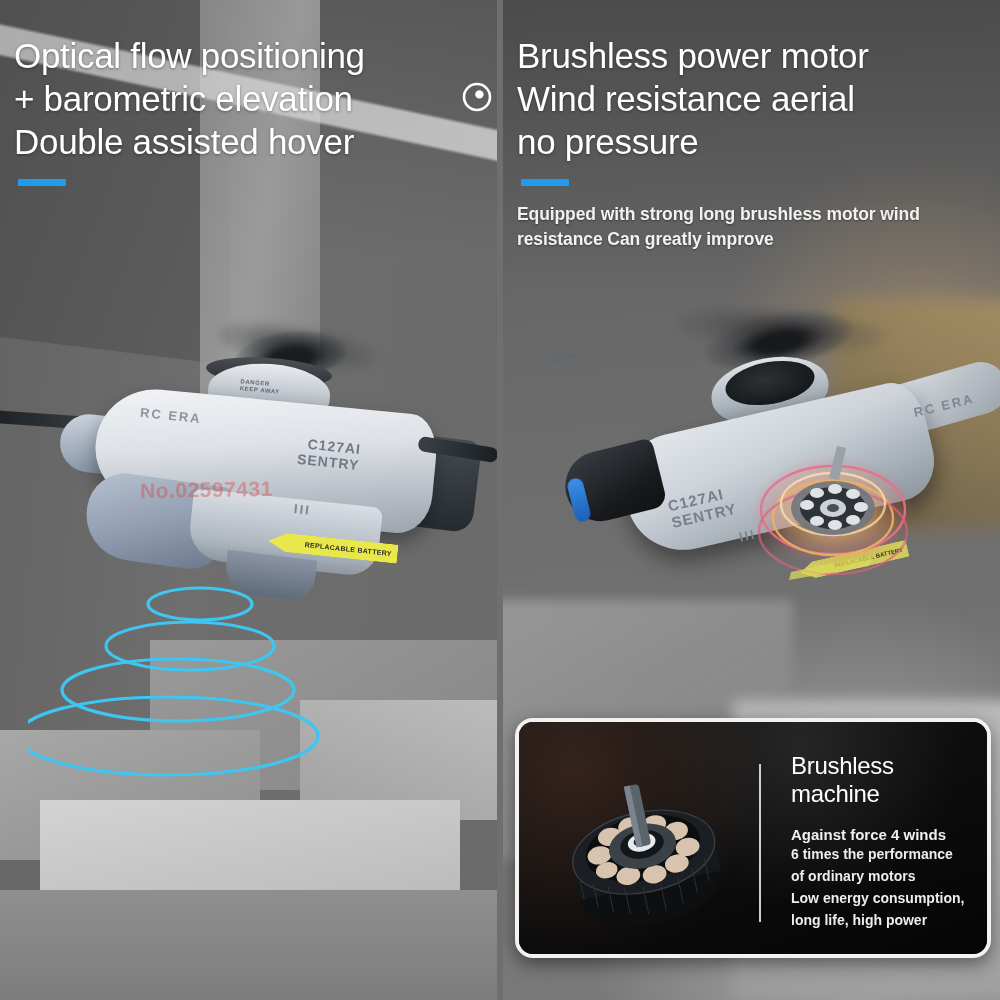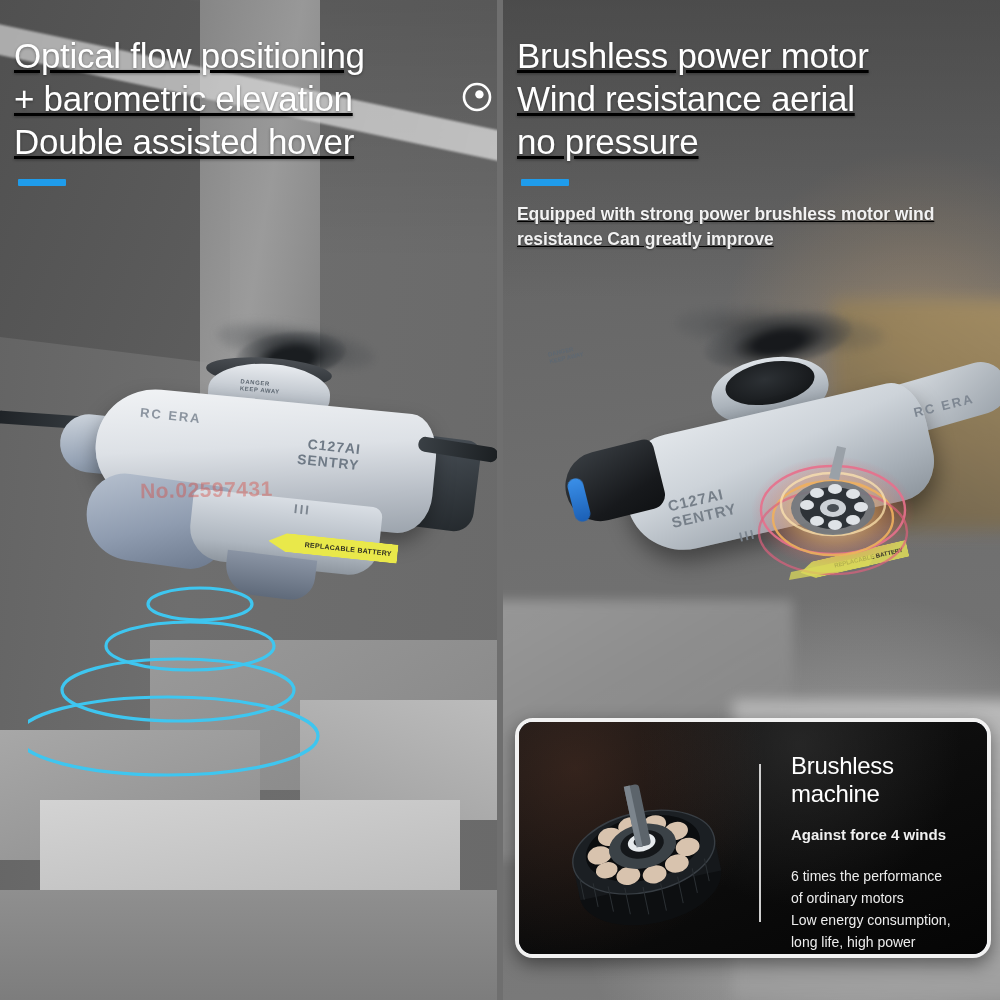--- a/index.html
+++ b/index.html
@@ -82,21 +82,21 @@
   .r-rubble-3 {
     position:absolute; left:330px; top:300px; width:200px; height:230px;
     background:linear-gradient(210deg,#b9944f,#6d5a34); filter:blur(9px); opacity:.75;
   }
   .r-dark-top {
     position:absolute; left:0; top:0; width:497px; height:300px;
     background:linear-gradient(180deg,rgba(60,60,60,.55),rgba(60,60,60,0));
   }
 
   
-  .textwrap { position:absolute; left:14px; top:34px; right:10px; z-index:6;text-decoration:underline; }
+  .textwrap { position:absolute; left:14px; top:34px; right:10px; z-index:6; }
   .headline {
     color:#ffffff;
     font-size:35px;
     line-height:43px;
     font-weight:400;
     letter-spacing:-0.3px;
     text-shadow:0 1px 3px rgba(0,0,0,.38);
     white-space:pre-line;
   }
   .accent-bar {
@@ -319,24 +319,24 @@
   .card-rule {
     position:absolute; left:240px; top:42px; width:2px; height:158px;
     background:#cfcfcf;
   }
   .card-text { position:absolute; left:272px; top:30px; right:12px; }
   .card-title {
     color:#ffffff; font-size:24px; font-weight:400; letter-spacing:-0.3px;
     margin-bottom:18px;
   }
   .card-sub {
-    color:#f0f0f0; font-size:15px; font-weight:700; margin-bottom:22px;
+    color:#f0f0f0; font-size:15px; font-weight:700; 
   }
   .card-lines {
-    color:#ededed; font-size:14px; font-weight:400; line-height:22px;
+    color:#ededed; font-size:14px; font-weight:700; line-height:22px;
     white-space:pre-line;
   }
 </style>
 </head>
 <body>
 
 <div id="stage">
 
   <div class="panel panel-left">
     <div class="bg bg-left">
@@ -463,21 +463,21 @@
         <path d="M96 38 l8 -32 l9 2 l-7 32 z" fill="#9aa1a8"></path>
         <path d="M58 132 l84 -18 l-6 12 l-80 14 z" fill="#d9d85a" opacity=".75"></path>
       </svg>
     </div>
 
     <div class="textwrap">
       <div class="headline">Brushless power motor
 Wind resistance aerial
 no pressure</div>
       <div class="accent-bar" style="background: rgb(31, 156, 235);"></div>
-      <div class="bodytext">Equipped with strong power brushless motor wind
+      <div class="bodytext">Equipped with strong long brushless motor wind
 resistance Can greatly improve</div>
     </div>
 
     <div class="card" style="background: #0f172a; border-color: rgb(242, 242, 242); padding-left: 22px;">
       <div class="card-shade"></div>
 
       <svg class="card-motor" viewBox="0 0 200 170">
         <g transform="translate(100,92) rotate(-12)">
           <ellipse cx="0" cy="26" rx="72" ry="40" fill="#0d0f11"></ellipse>
           <g>

